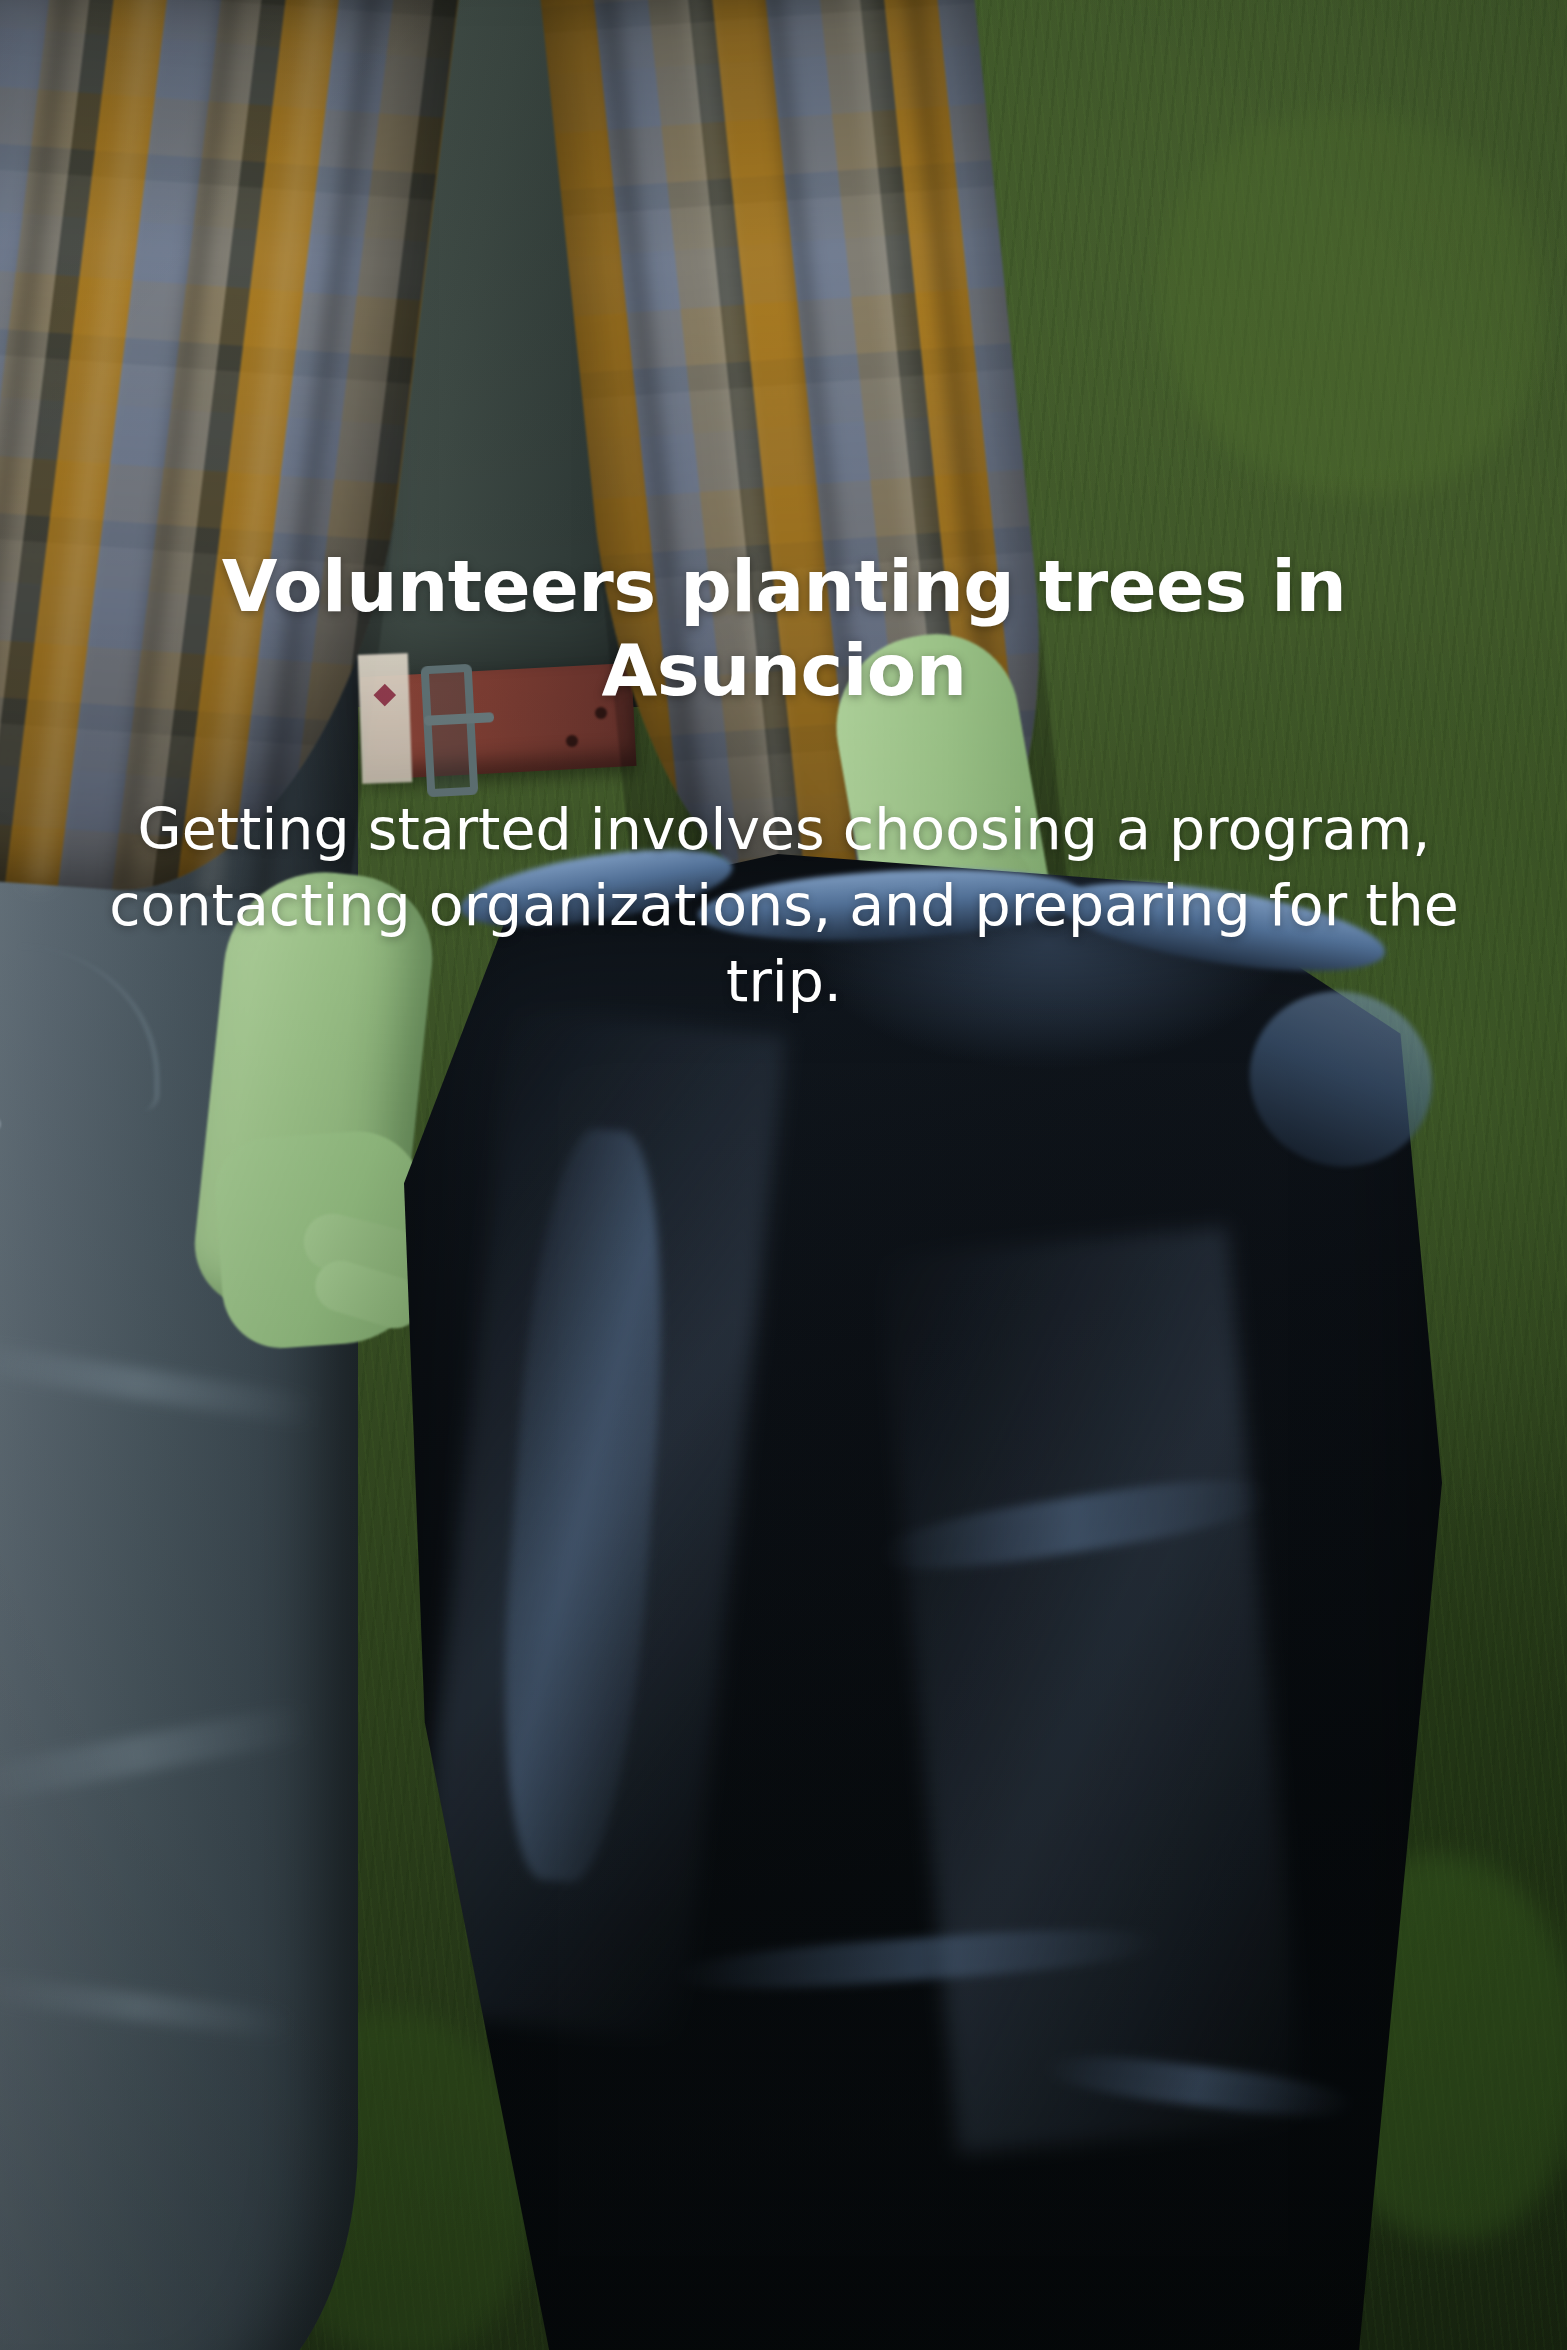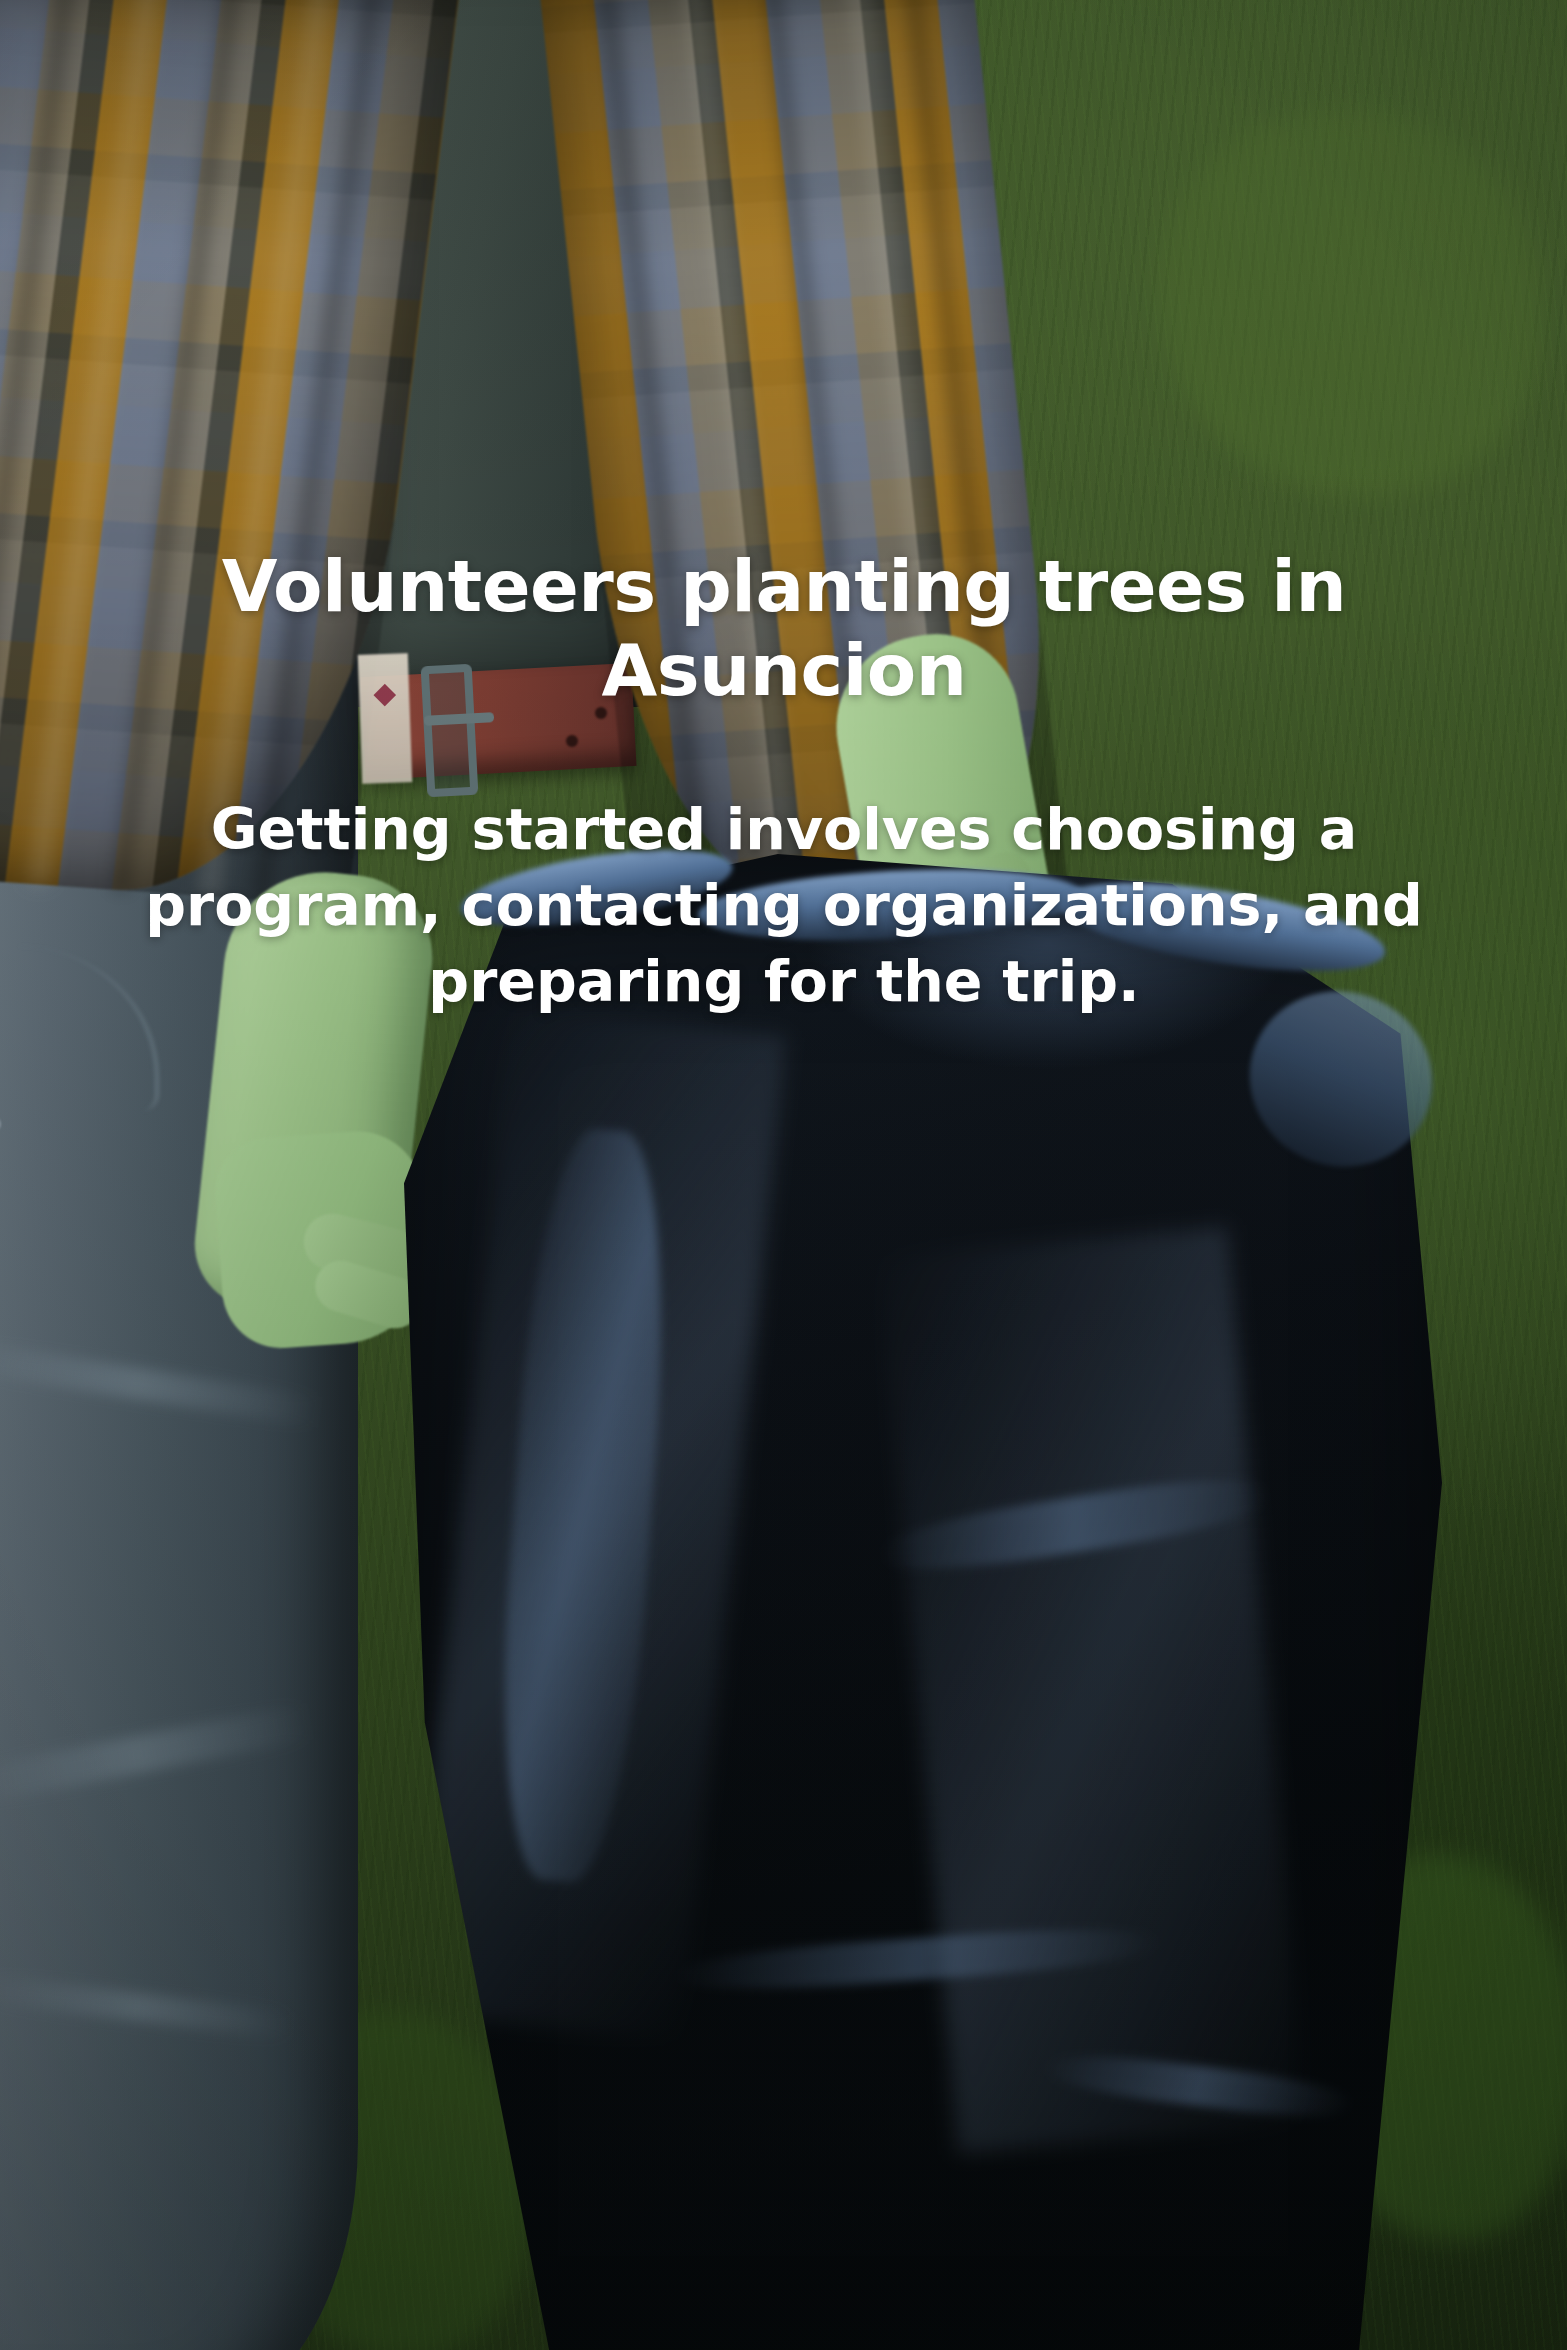--- a/index.html
+++ b/index.html
@@ -333,21 +333,21 @@
     text-shadow: 0 1.8px 9.2px rgba(0,0,0,.35);
   }
 
   .subhead {
     position: absolute;
     top: 792px;
     left: 0;
     right: 0;
     text-align: center;
     font-family: "DejaVu Sans", sans-serif;
-    font-weight: bold;
+    font-weight: normal;
     font-size: 57px;
     line-height: 1.33;
     color: #ffffff;
     padding: 0 78px;
     box-sizing: border-box;
     text-shadow: 0 1.8px 8.3px rgba(0,0,0,.33);
   }
 
   .site {
     position: absolute;

